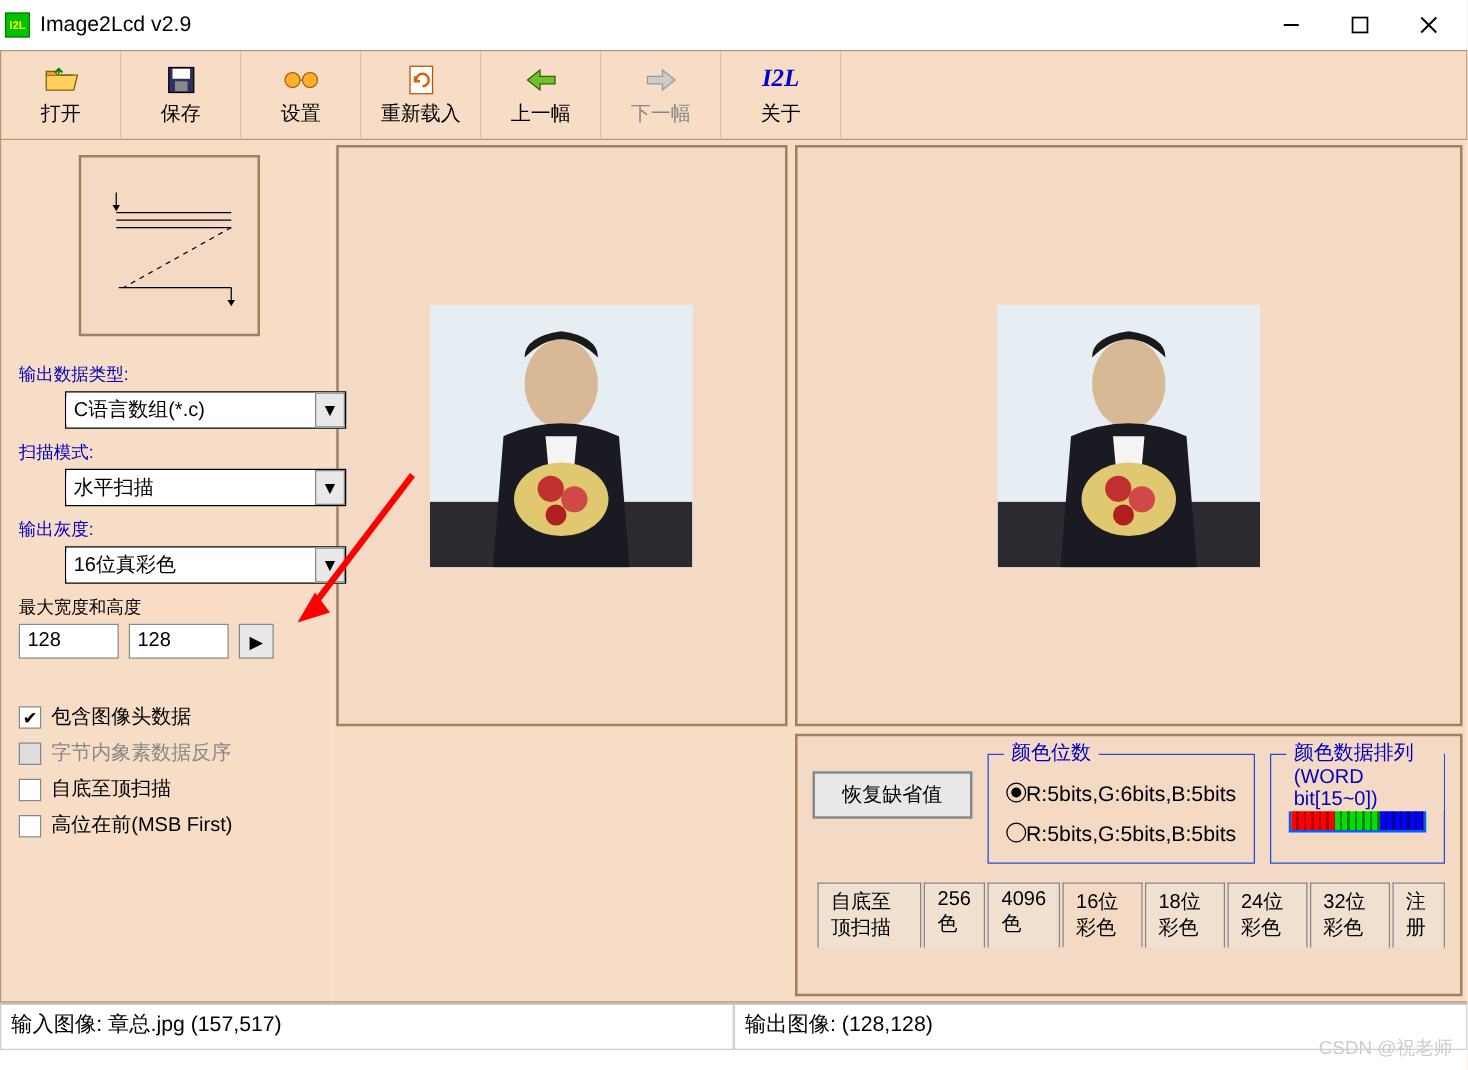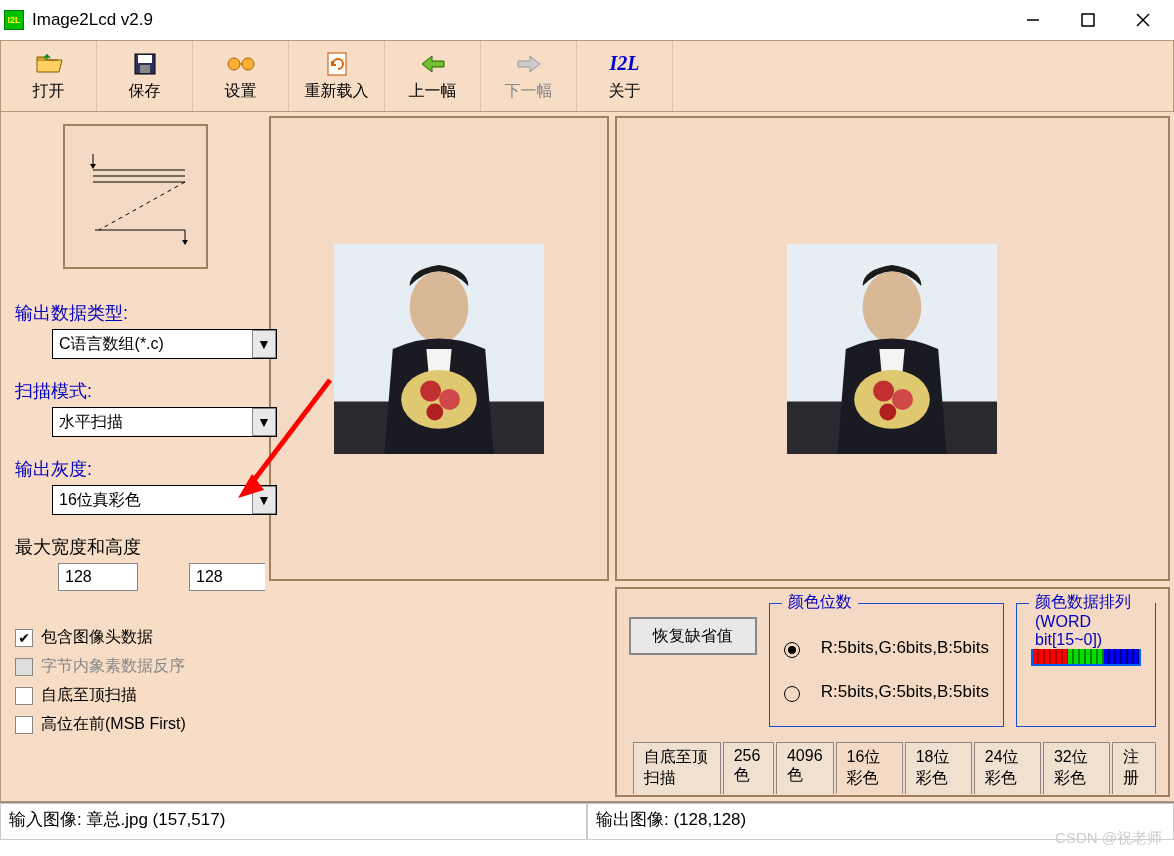--- a/index.html
+++ b/index.html
@@ -10,43 +10,43 @@
 .titlebar .winbtn { width: 55px; height: 38px; display: flex; align-items: center; justify-content: center; }
 .toolbar { height: 72px; background: #f7dcc6; border: 1px solid #b89878; display: flex; padding: 0; }
 .toolbar .tbtn { width: 96px; border-right: 1px solid #d8c4b0; display: flex; flex-direction: column; align-items: center; justify-content: center; gap: 4px; cursor: pointer; }
 .toolbar .tbtn .ticon { height: 26px; display:flex;align-items:center;justify-content:center; }
 .toolbar .tbtn .tlabel { font-size: 16px; color: #000; }
 .toolbar .tbtn.disabled .tlabel { color: #888; }
 .main { display: flex; height: 690px; }
 .sidebar { width: 265px; background: #f7dcc6; border-left:1px solid #b89878; border-bottom:1px solid #b89878; padding: 12px 10px 4px 14px; display: flex; flex-direction: column; }
 .scan-diagram { width: 145px; height: 145px; border: 2px solid #a08060; background: #f4dac4; margin: 0 auto 20px auto; position: relative; }
 .scan-diagram svg { position:absolute; top:0; left:0; }
-.fieldlabel { color: #0000c0; font-size: 18px; margin: 12px 0 4px 0; }
+.fieldlabel { color: #0000c0; font-size: 14px; margin: 2px 0 4px 0; }
 .dropdown { width: 225px; height: 30px; border: 1px solid #000; background: #fff; display: flex; align-items: center; margin-bottom: 8px; position:relative;margin-left:37px; }
 .dropdown .ddtext { padding: 0 6px; font-size: 16px; flex:1; background:#fff;}
 .dropdown .ddbtn { width: 24px; height: 28px; border:1px solid #888; background:#e8e8e8; display:flex;align-items:center;justify-content:center;margin-right:0; }
 .sizerow { display:flex; align-items:center; gap:8px; }
-.sizerow input { width: 80px; height:28px; border:1px solid #888; padding:0 6px; font-size:16px;margin-left:43px; }
+.sizerow input { width: 80px; height:28px; border:1px solid #888; padding:0 6px; font-size:16px; }
 .gobtn { width:28px;height:28px;border:1px solid #888;background:#e8e8e8;display:flex;align-items:center;justify-content:center; }
 .checklist { margin-top: 36px; display:flex;flex-direction:column;gap:8px; }
 .checkrow { display:flex; align-items:center; gap:8px; font-size:16px; color:#000; }
 .checkrow.disabled { color:#888; }
 .checkrow .chk { width:18px;height:18px;border:1px solid #888;background:#fff;display:flex;align-items:center;justify-content:center;font-size:14px;color:#000; }
 .checkrow.disabled .chk { background:#ddd;}
 .previews { flex:1; display:flex; gap:6px; padding:4px; background:#f7dcc6; border-bottom:1px solid #b89878;}
 .preview-col { flex:1; display:flex; flex-direction:column; }
 .preview-pane { height: 465px; border: 2px solid #a08060; background: #f4dac4; display:flex; align-items:center; justify-content:center; }
 .photo { width:210px; height:210px; background:#e8eef4; position:relative; overflow:hidden; }
 .photo svg { width:100%; height:100%; }
 .bottom-panel { border:2px solid #a08060; background:#f4dac4; margin-top:6px; padding:14px 12px 0 12px; display:flex; flex-direction:column; flex:1; }
 .bottom-row { display:flex; gap:12px; }
 .restore-btn { height:38px; width:128px; border:2px solid #888; background:#e8e8e8; font-size:16px; display:flex;align-items:center;justify-content:center; margin-top:14px;}
 .fieldset { border:1px solid #1d4ed8; padding:10px 14px 0 14px; position:relative; flex:1;}
 .fieldset .legend { position:absolute; top:-12px; left:12px; background:#f4dac4; padding:0 6px; color:#0000c0; font-size:16px;}
-.radio-row { display:flex; align-items:flex-end; gap:21px; font-size:17px; color:#000; margin:24px 0;}
+.radio-row { display:flex; align-items:flex-start; gap:0; font-size:17px; color:#000; margin:12px 0;}
 .radio { width:16px;height:16px;border:1px solid #000;border-radius:50%;display:flex;align-items:center;justify-content:center;}
 .radio.sel::after { content:''; width:8px;height:8px;background:#000;border-radius:50%;}
 .rgb-bar { width:110px; height:48px; margin:4px auto 0 auto; display:flex; border:2px solid #0060ff; }
 .rgb-bar .seg { flex:1; }
 .tabs-row { display:flex; margin-top:14px; gap:2px; padding-left:4px;}
 .tab { border:1px solid #888; background:#efe0d0; padding:4px 10px; font-size:16px; border-bottom:none; position:relative; top:1px;}
 .tab.active { background:#f4dac4; border-bottom:1px solid #f4dac4;}
 .statusbar { height:38px; border-top:1px solid #888; display:flex; font-size:17px; color:#000; }
 .statusbar .cell { flex:1; border:1px solid #ccc; padding:4px 8px; background:#fff;}
 .arrow-annotation { position:absolute; pointer-events:none; z-index:999; }

